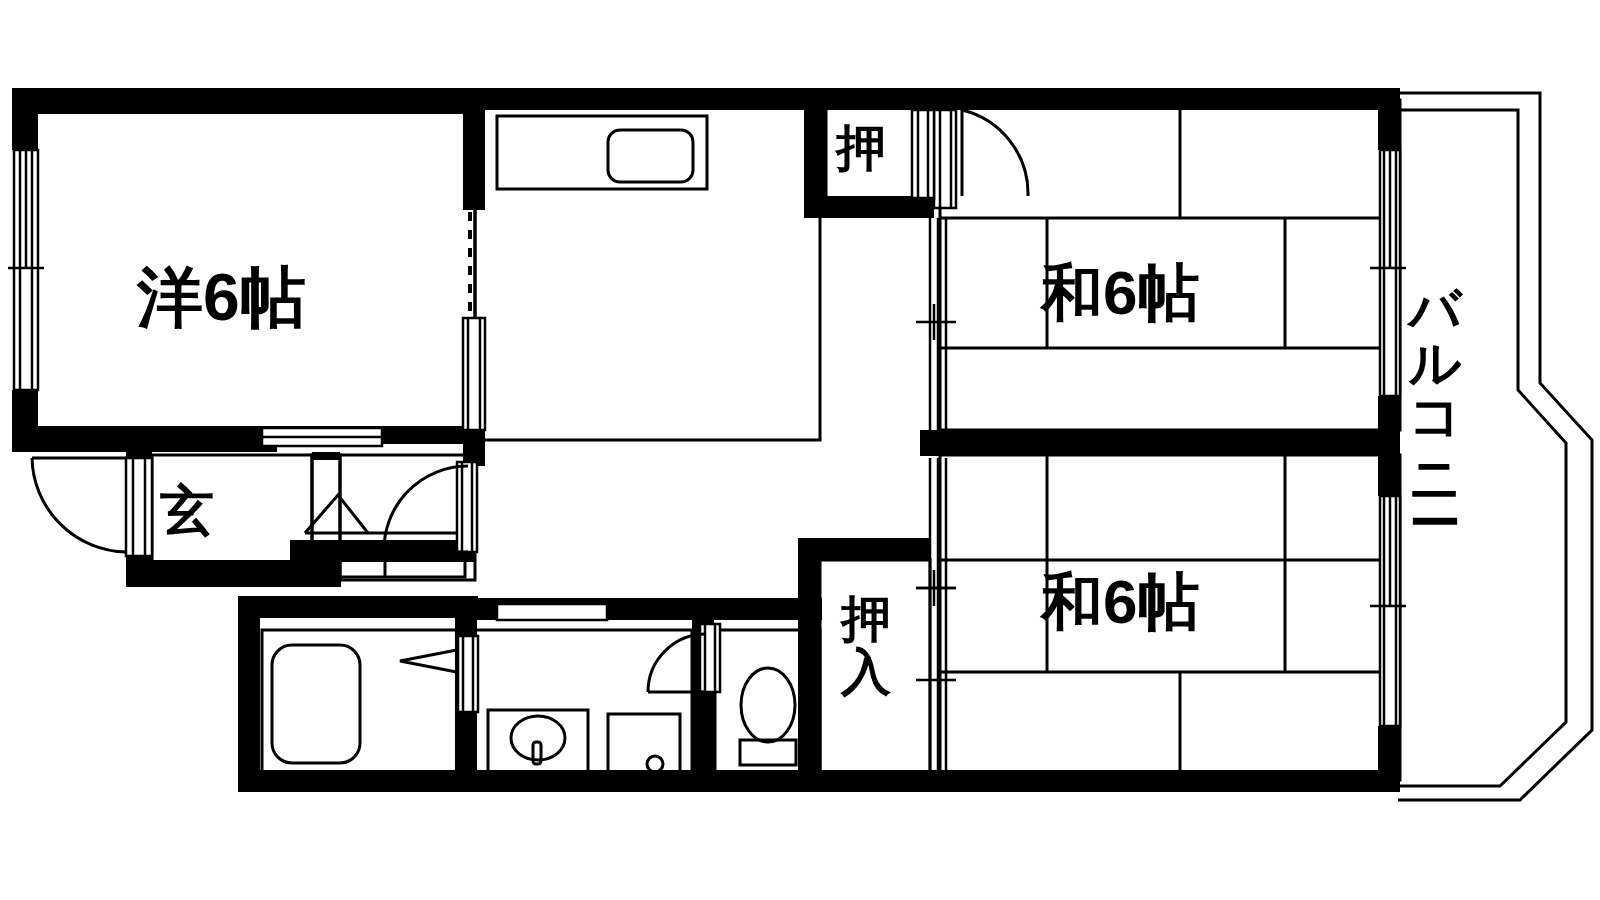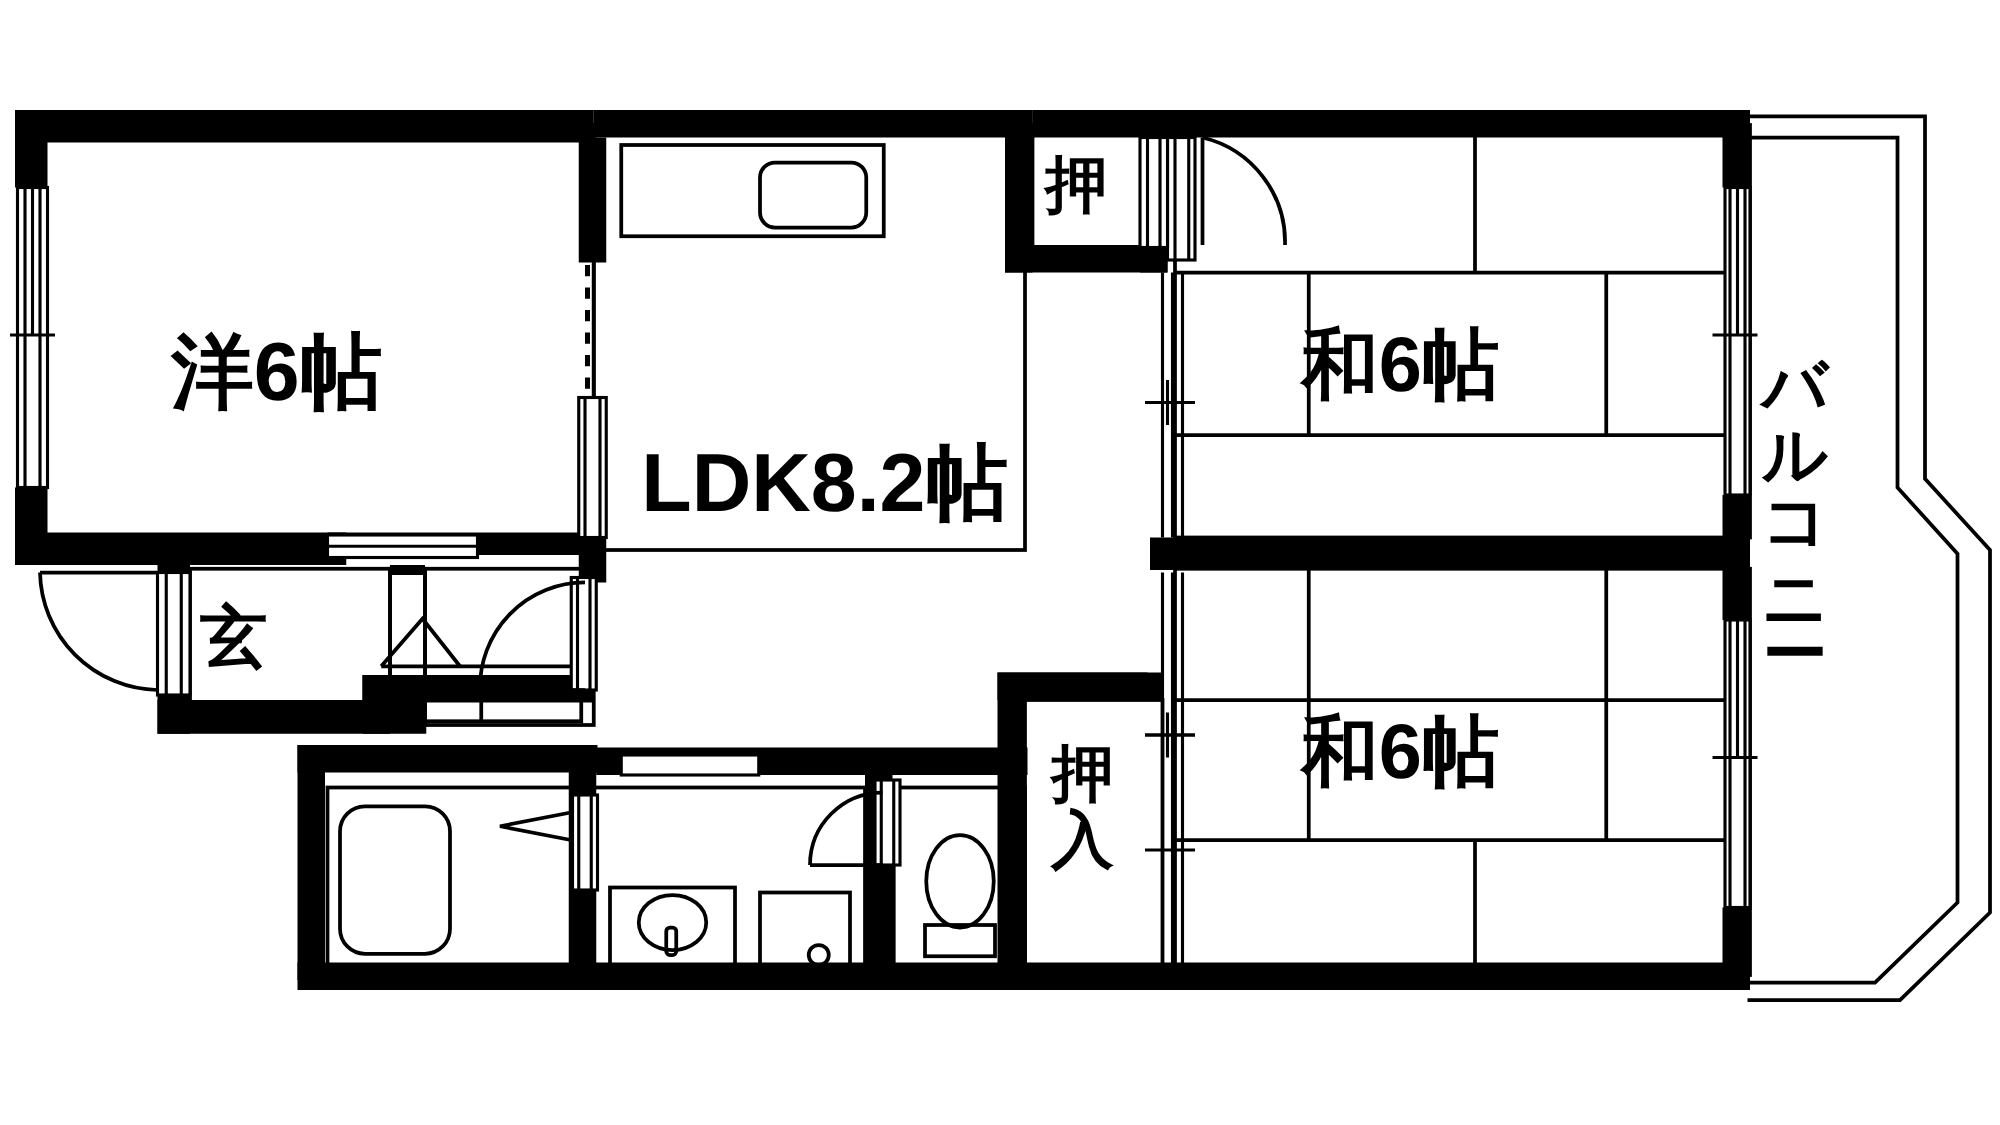--- a/index.html
+++ b/index.html
@@ -295,21 +295,20 @@
       </g>
 
       <g>
         <rect x="497" y="604" width="110" height="16" fill="#ffffff"></rect>
       </g>
     </g>
   </svg>
 
   <div class="room-label label-yoshitsu" style="left:137px; top:248px;margin-top:16px;">洋6帖</div>
 
-  <div class="room-label label-ldk" style="left:513px; top:353px;">LDK8.2帖</div>
 
   <div class="room-label label-washitsu" style="left:1041px; top:262px;">和6帖</div>
 
   <div class="room-label label-washitsu" style="left:1041px; top:571px;">和6帖</div>
 
   <div class="room-label label-genkan" style="left:160px; top:483px;">玄</div>
 
   <div class="room-label label-oshi" style="left:836px; top:123px;">押</div>
 
   <div class="room-label label-oshiire" style="left:841px; top:593px;">

